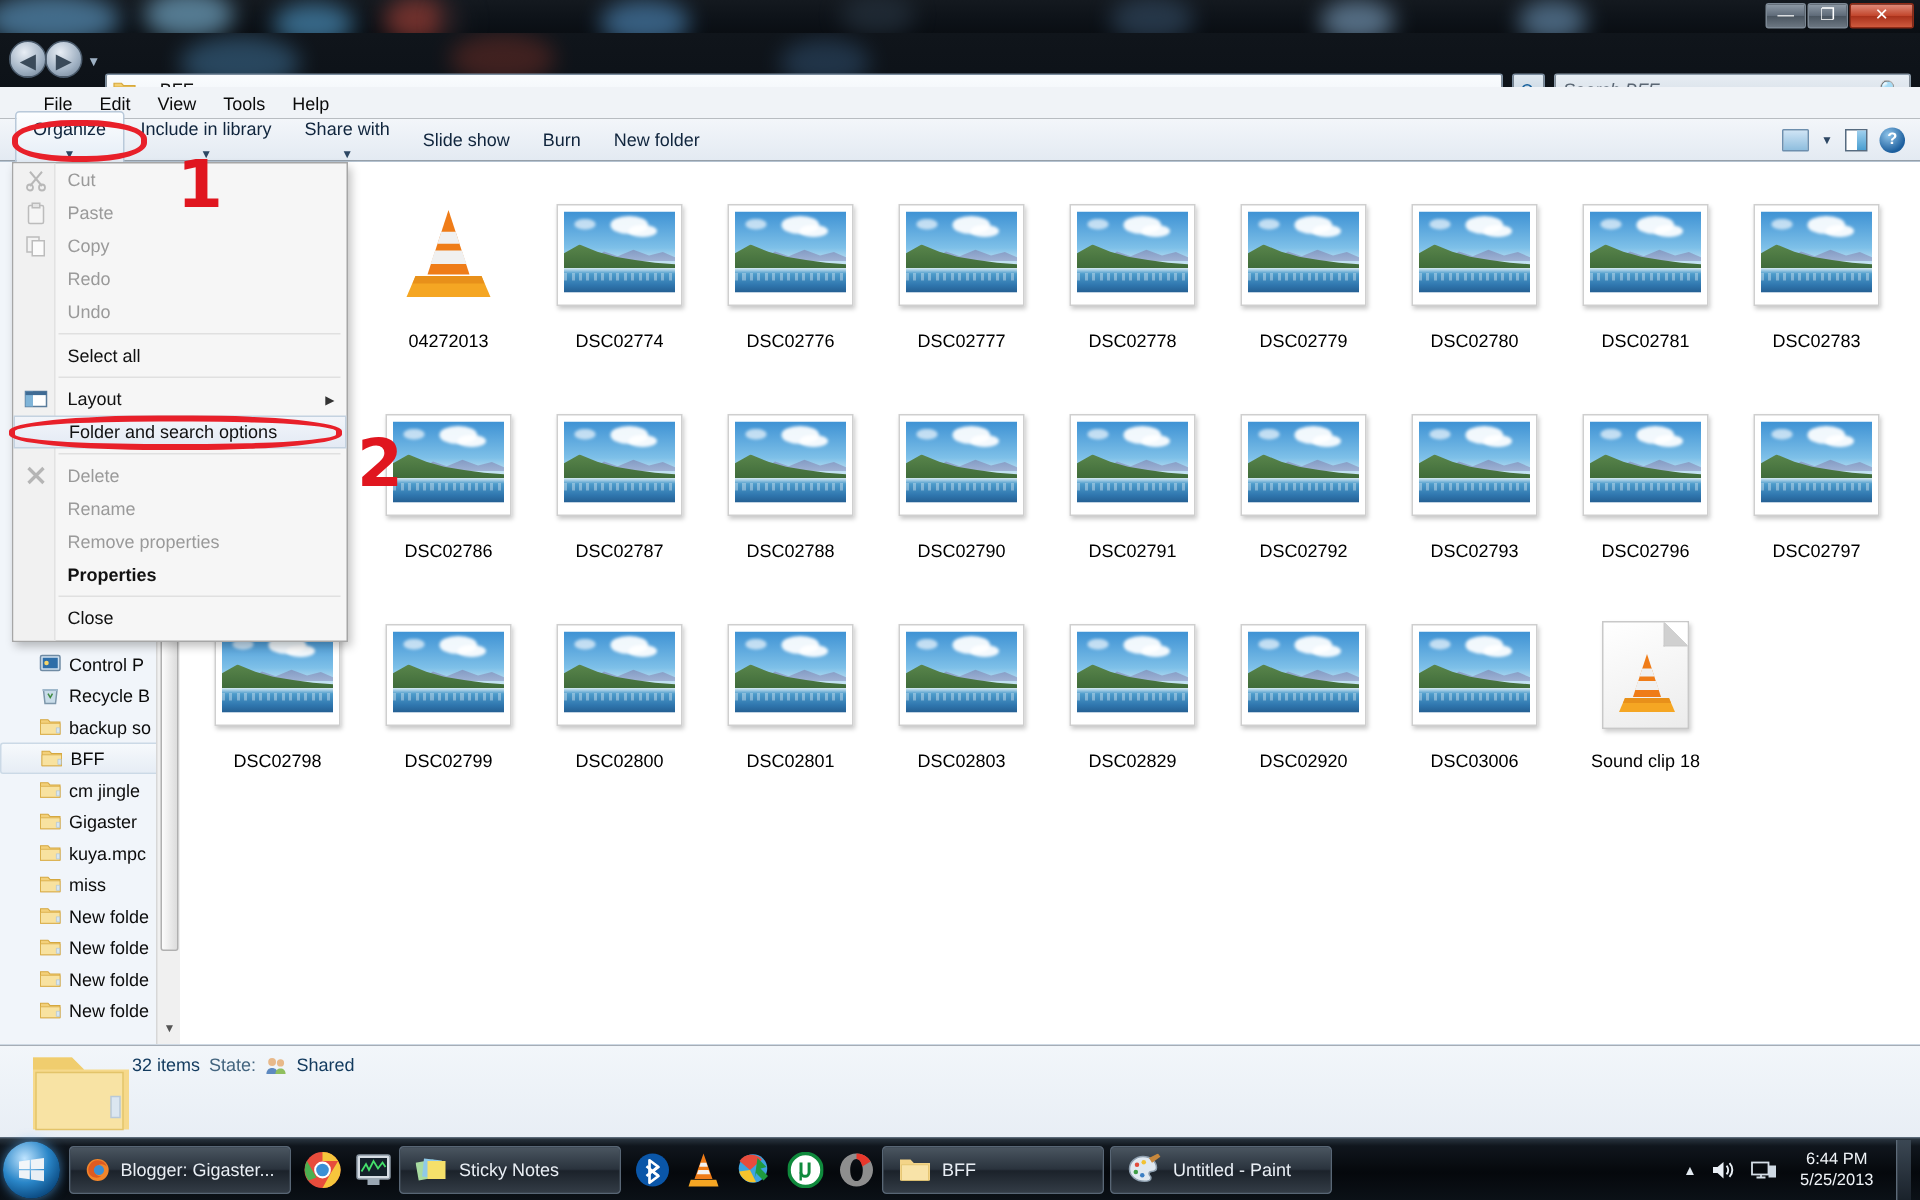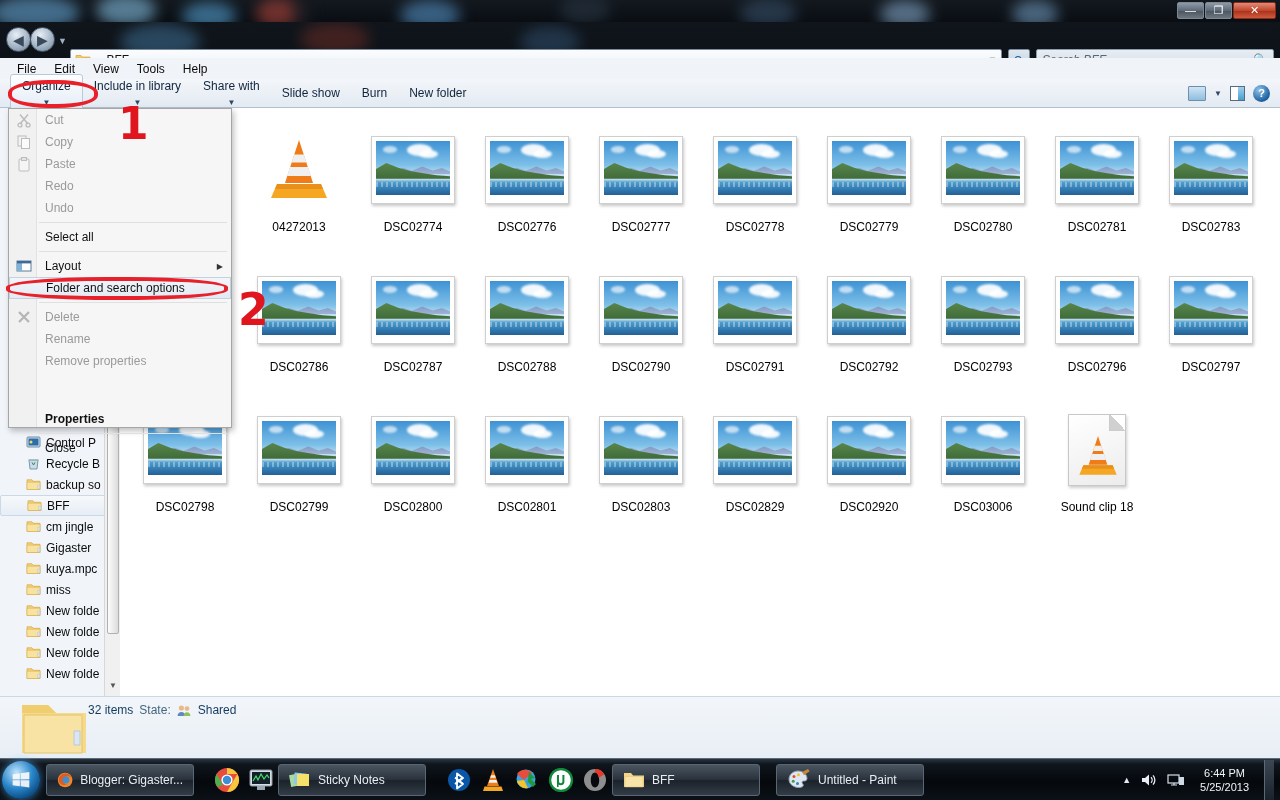--- a/index.html
+++ b/index.html
@@ -65,21 +65,21 @@
     position: absolute; left: 1036px; top: 27px; width: 238px; height: 22px;
     background: linear-gradient(180deg,#e7edf3,#d2dbe4); border: 1px solid #8b9aa8;
     border-radius: 2px; display: flex; align-items: center; padding: 0 5px;
   }
   #searchbox .ph { color: #5a6673; font-style: italic; font-size: 12px; }
   #searchbox .mag { margin-left: auto; color: #2a62a8; font-size: 12px; }
 
   
   #menubar {
     position: absolute; left: 0; top: 58px; width: 1280px; height: 21px;
-    background: #f0f3f7; display: flex; align-items: center; padding-left: 8px;
+    background: #f0f3f7; display: flex; align-items: center; padding-left: 20px;
   }
   .menu-item { padding: 2px 9px; color: #0a0a0a; font-size: 12px; }
   #toolbar {
     position: absolute; left: 0; top: 79px; width: 1280px; height: 29px;
     background: linear-gradient(180deg,#f3f6fa 0%,#e3eaf2 100%);
     border-bottom: 1px solid #b4c2d0;
     display: flex; align-items: center; padding-left: 10px;
   }
   .tb-item { display: flex; align-items: center; gap: 5px; padding: 4px 11px; color: #10253d; font-size: 12px; flex-direction: column; }
   .tb-item.active {
@@ -153,21 +153,21 @@
   #orgmenu {
     position: absolute; left: 8px; top: 108px; width: 224px; height: 320px;
     background: #f6f6f6; border: 1px solid #a6a6a6;
     box-shadow: 2px 3px 6px rgba(0,0,0,.25); z-index: 40;
   }
   #orgmenu .gutter { position: absolute; left: 0; top: 0; width: 28px; height: 100%;
     background: #f1f1f1; border-right: 1px solid #e2e2e2; }
   .mi { position: relative; height: 22px; display: flex; align-items: center;
         padding-left: 36px; font-size: 12px; color: #111; z-index: 2; }
   .mi.disabled { color: #9a9a9a; }
-  .mi.bold { font-weight: bold; margin-top: 36px; }
+  .mi.bold { font-weight: bold; }
   .mi.hl { background: linear-gradient(180deg,#f2f5fa,#e3eaf4); border: 1px solid #c4d2e0; }
   .mi .mico { position: absolute; left: 7px; width: 16px; height: 16px; }
   .mi .submark { margin-left: auto; margin-right: 8px; font-size: 8px; color: #333; }
   .msep { height: 1px; background: #e0e0e0; margin: 3px 4px 3px 30px; position: relative; z-index: 2; }
 
   
   .redring { position: absolute; border: 4px solid #e8202a; border-radius: 45%; z-index: 60; }
   .rednum { position: absolute; color: #e0161f; font-weight: bold; font-family: "DejaVu Sans", sans-serif;
             z-index: 60; line-height: 1; }
 
@@ -187,21 +187,21 @@
     position: absolute; left: 0; top: 758px; width: 1280px; height: 42px;
     background: linear-gradient(180deg,#2a3540 0%,#10161d 12%,#05080c 55%,#0b1117 100%);
     border-top: 1px solid #5b6a79; display: flex; align-items: center;
   }
   #startorb {
     width: 38px; height: 38px; margin: 0 6px 0 2px; border-radius: 50%;
     background: radial-gradient(circle at 38% 30%, #bfe4ff, #2a86c8 45%, #0d4e86 75%, #062e52);
     box-shadow: 0 0 8px rgba(90,180,255,.65); position: relative; flex: 0 0 auto;
   }
   .tb-task {
-    height: 32px; display: flex; align-items: center; gap: 7px; padding: 0 10px; margin-right: 16px;
+    height: 32px; display: flex; align-items: center; gap: 7px; padding: 0 10px; margin-right: 4px;
     background: linear-gradient(180deg,#4a5560 0%,#2a333d 48%,#1b222a 52%,#333c46 100%);
     border: 1px solid #586675; border-radius: 3px; color: #e9eef4; font-size: 12px;
     white-space: nowrap; flex: 0 0 auto;
   }
   .tb-task.wide { width: 148px; }
   .tb-icon-only { width: 34px; height: 34px; display: flex; align-items: center; justify-content: center; flex: 0 0 auto; }
   #tray { margin-left: auto; display: flex; align-items: center; gap: 9px; padding-right: 6px; color: #e2e9f0; }
   #clock { text-align: center; font-size: 11px; line-height: 14px; color: #f0f4f8; padding: 0 6px; }
   #showdesk { width: 10px; height: 40px; background: linear-gradient(180deg,#3b4753,#1a222b); border-left: 1px solid #5c6a78; }
 </style>
@@ -800,31 +800,31 @@
       <div class="mi disabled">
         <svg class="mico" viewBox="0 0 16 16">
           <path d="M4 2.5 12 12M12 2.5 4 12" stroke="#b8b8b8" stroke-width="1.3" fill="none"></path>
           <circle cx="4" cy="13" r="2" fill="none" stroke="#b8b8b8" stroke-width="1.2"></circle>
           <circle cx="12" cy="13" r="2" fill="none" stroke="#b8b8b8" stroke-width="1.2"></circle>
         </svg>
         <span>Cut</span>
       </div>
       <div class="mi disabled">
         <svg class="mico" viewBox="0 0 16 16">
+          <rect x="3" y="3" width="10" height="12" rx="1" fill="#f5f5f5" stroke="#bcbcbc"></rect>
+          <rect x="5.5" y="1.5" width="5" height="3" fill="#e4e4e4" stroke="#bcbcbc"></rect>
+        </svg>
+        <span>Paste</span>
+      </div>
+      <div class="mi disabled">
+        <svg class="mico" viewBox="0 0 16 16">
           <rect x="2" y="2" width="8" height="10" fill="#f3f3f3" stroke="#bcbcbc"></rect>
           <rect x="5.5" y="4.5" width="8" height="10" fill="#fbfbfb" stroke="#bcbcbc"></rect>
         </svg>
         <span>Copy</span>
-      </div>
-      <div class="mi disabled">
-        <svg class="mico" viewBox="0 0 16 16">
-          <rect x="3" y="3" width="10" height="12" rx="1" fill="#f5f5f5" stroke="#bcbcbc"></rect>
-          <rect x="5.5" y="1.5" width="5" height="3" fill="#e4e4e4" stroke="#bcbcbc"></rect>
-        </svg>
-        <span>Paste</span>
       </div>
       <div class="mi disabled">
         <span>Redo</span>
       </div>
       <div class="mi disabled">
         <span>Undo</span>
       </div>
       <div class="msep"></div>
       <div class="mi">
         <span>Select all</span>

